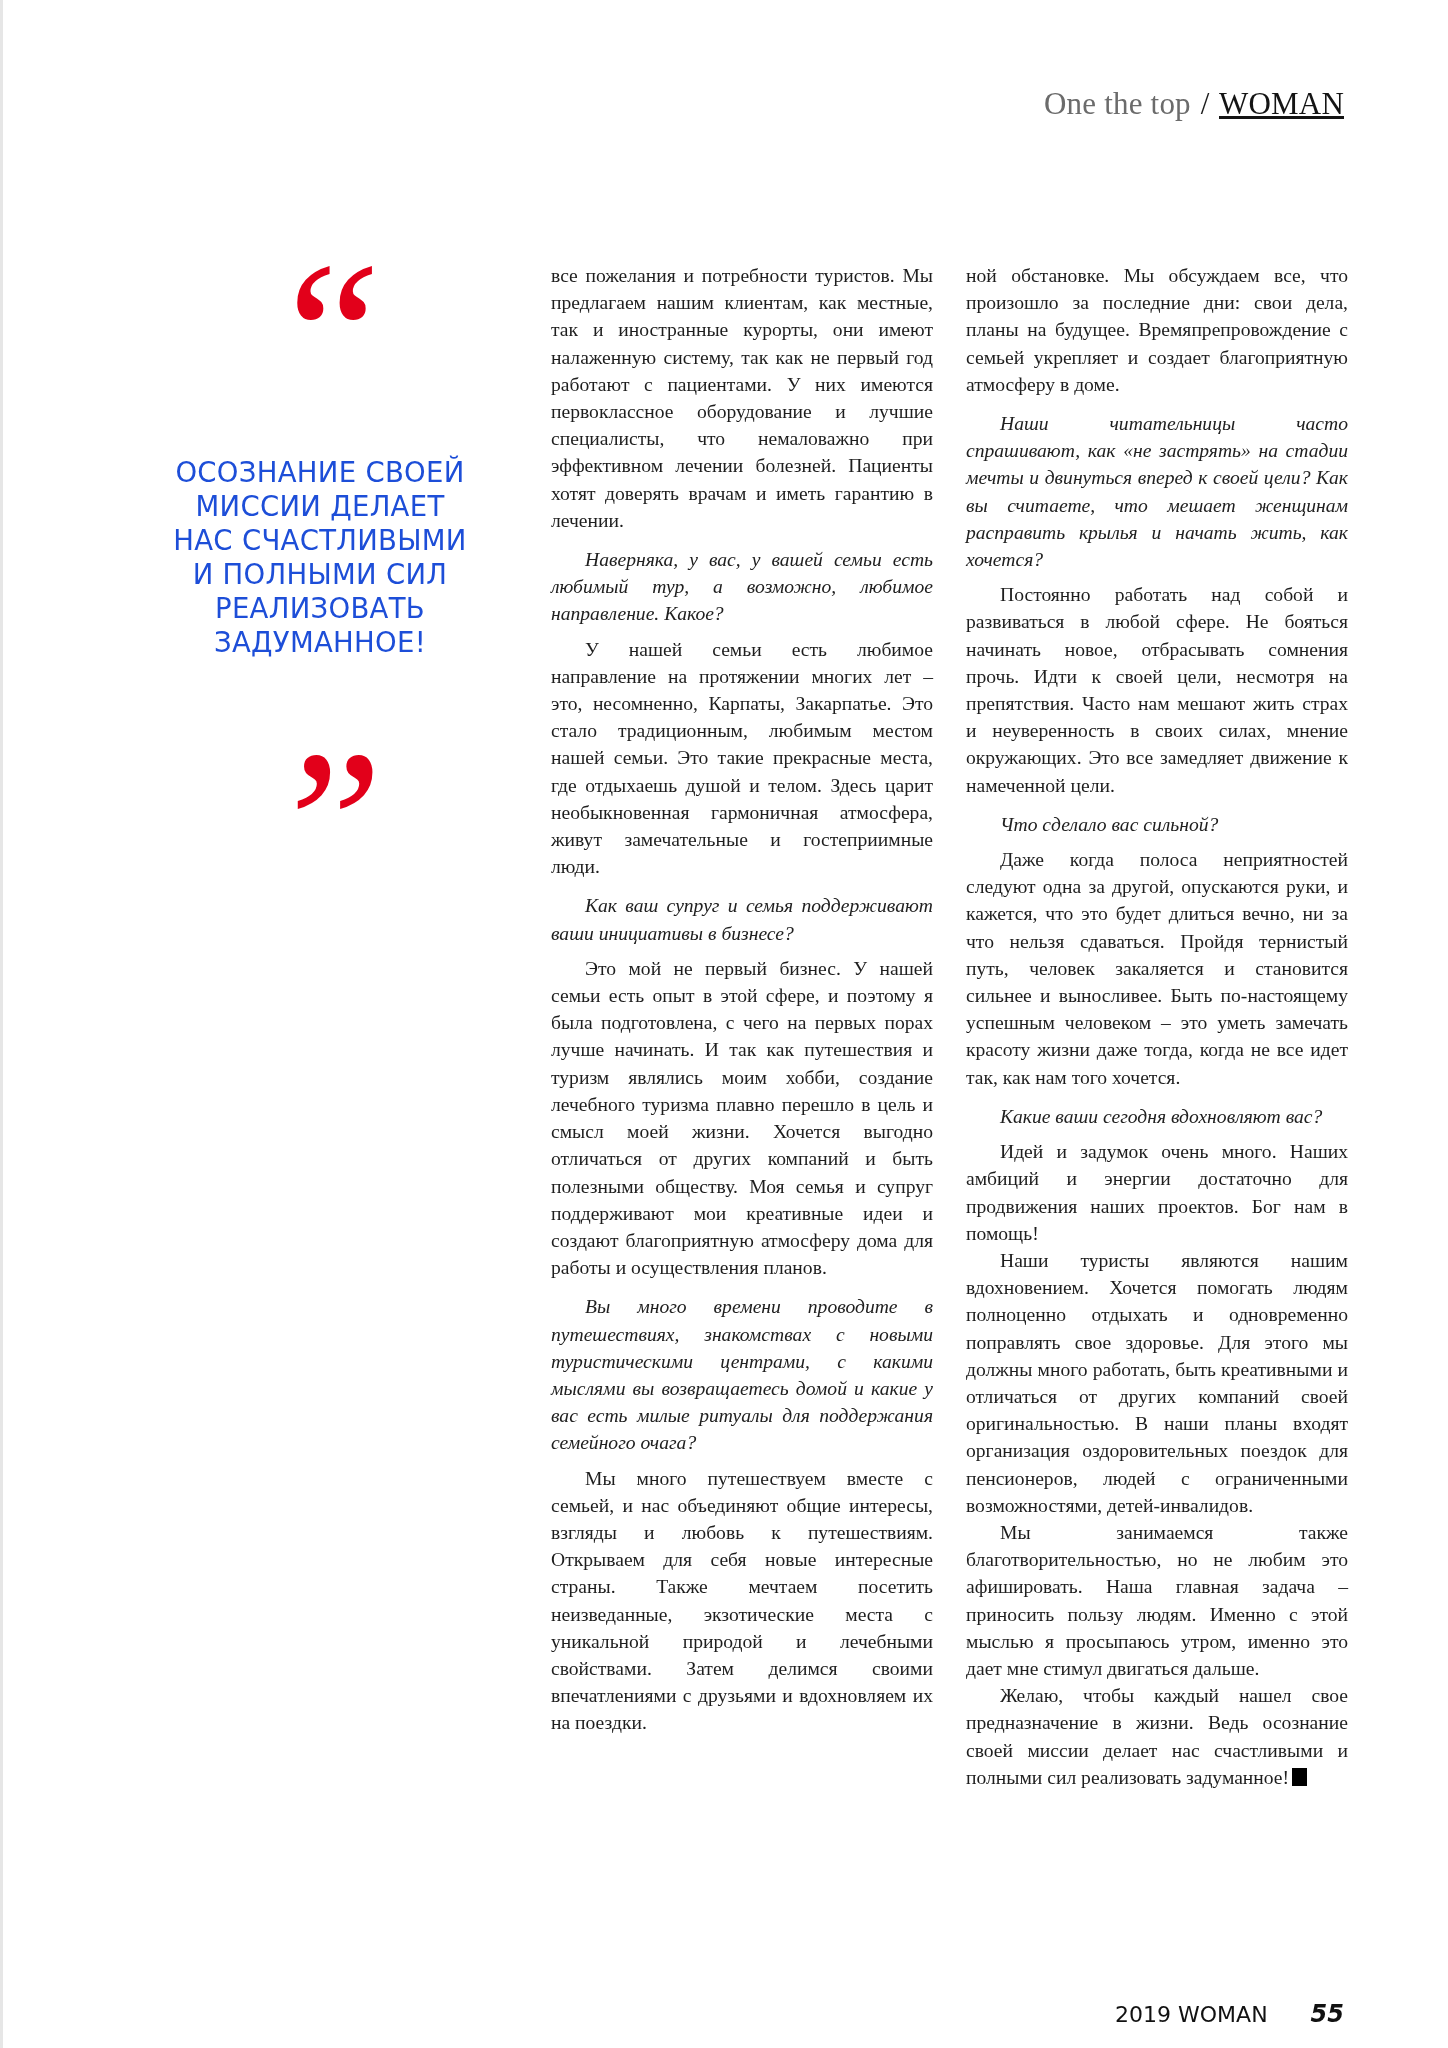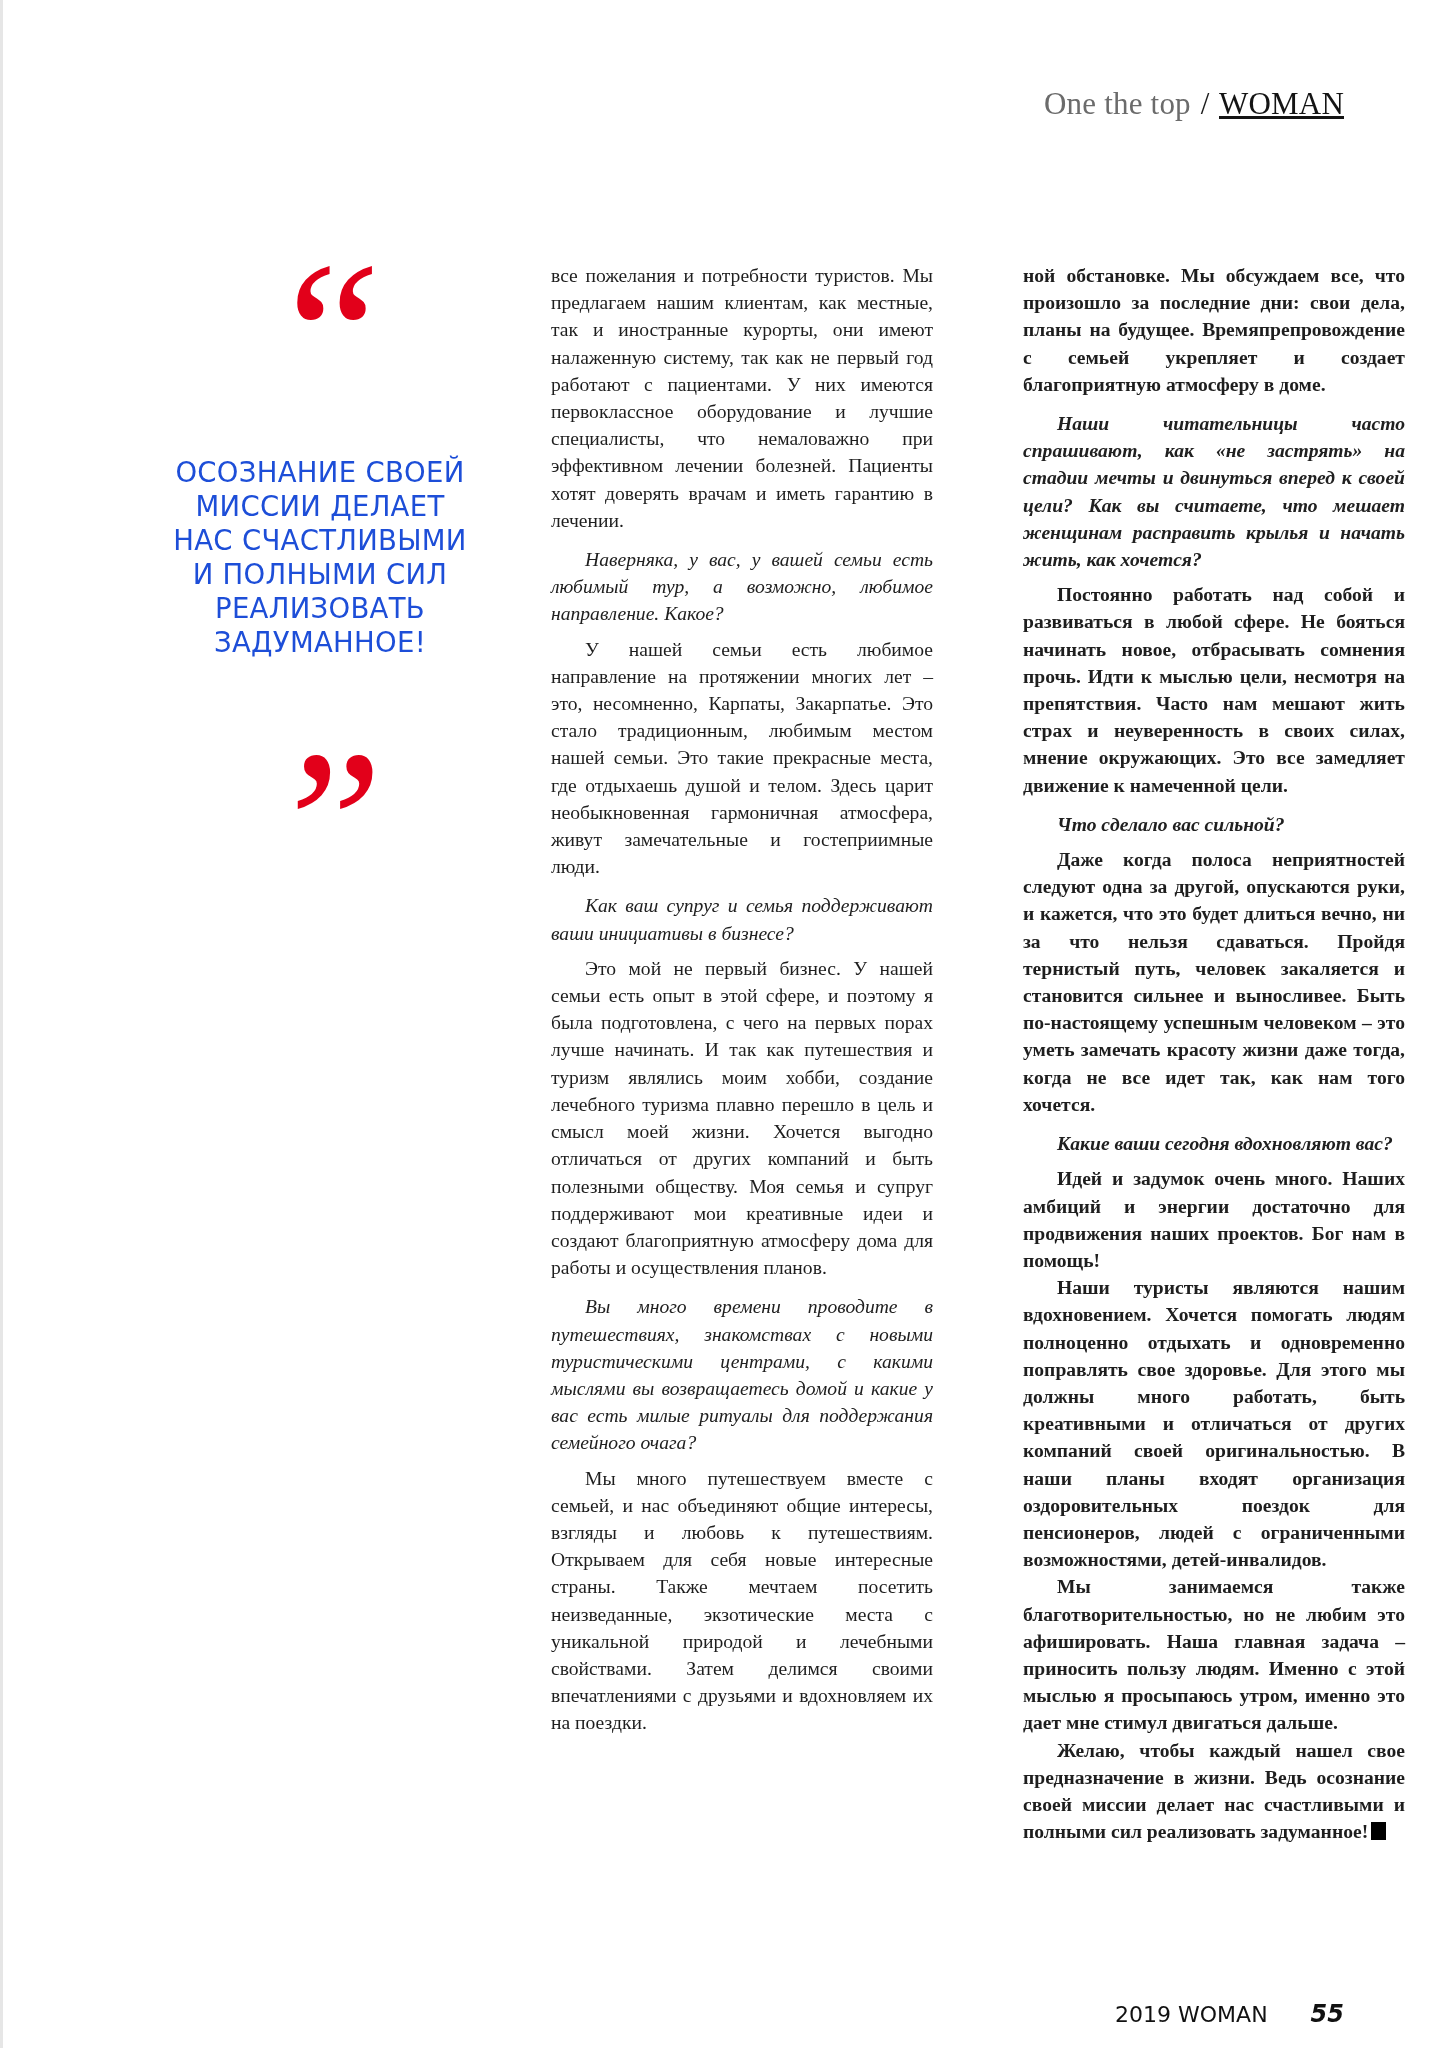--- a/index.html
+++ b/index.html
@@ -35,21 +35,21 @@
       text-transform: uppercase; letter-spacing: 0.3px;
     }
     .quote-close { margin-top: 60px; margin-left: 10px; height: 130px; }
 
     .column {
       position: absolute; top: 262px; width: 382px;
       font-size: 19.6px; line-height: 27.2px; text-align: justify;
       hyphens: manual;
     }
     .col1 { left: 551px; }
-    .col2 { left: 1023px; font-weight: bold; }
+    .col2 { left: 966px; }
     .column p { margin: 0; text-indent: 34px; }
     .column p.cont { text-indent: 0; }
     .column p.q { font-style: italic; margin-top: 12px; margin-bottom: 8px; color: #202020; }
     .column p.a { margin-top: 0; }
     .end-mark {
       display: inline-block; width: 15px; height: 18px; background: #000; vertical-align: -2px; margin-left: 3px;
     }
 
     .footer {
       position: absolute; top: 2000px; right: 104px;
@@ -90,21 +90,21 @@
   <p class="a">У нашей семьи есть любимое направление на протяжении многих лет – это, несомненно, Карпаты, Закарпатье. Это стало традиционным, любимым местом нашей семьи. Это такие прекрасные места, где отдыхаешь душой и телом. Здесь царит необыкновенная гармоничная атмосфера, живут замечательные и гостеприимные люди.</p>
   <p class="q">Как ваш супруг и семья поддерживают ваши инициативы в бизнесе?</p>
   <p class="a">Это мой не первый бизнес. У нашей семьи есть опыт в этой сфере, и поэтому я была подготовлена, с чего на первых порах лучше начинать. И так как путешествия и туризм являлись моим хобби, создание лечебного туризма плавно перешло в цель и смысл моей жизни. Хочется выгодно отличаться от других компаний и быть полезными обществу. Моя семья и супруг поддерживают мои креативные идеи и создают благоприятную атмосферу дома для работы и осуществления планов.</p>
   <p class="q">Вы много времени проводите в путешествиях, знакомствах с новыми туристическими центрами, с какими мыслями вы возвращаетесь домой и какие у вас есть милые ритуалы для поддержания семейного очага?</p>
   <p class="a">Мы много путешествуем вместе с семьей, и нас объединяют общие интересы, взгляды и любовь к путешествиям. Открываем для себя новые интересные страны. Также мечтаем посетить неизведанные, экзотические места с уникальной природой и лечебными свойствами. Затем делимся своими впечатлениями с друзьями и вдохновляем их на поездки.</p>
 </div>
 
 <div class="column col2">
   <p class="cont">ной обстановке. Мы обсуждаем все, что произошло за последние дни: свои дела, планы на будущее. Времяпрепровождение с семьей укрепляет и создает благоприятную атмосферу в доме.</p>
   <p class="q">Наши читательницы часто спрашивают, как «не застрять» на стадии мечты и двинуться вперед к своей цели? Как вы считаете, что мешает женщинам расправить крылья и начать жить, как хочется?</p>
-  <p class="a">Постоянно работать над собой и развиваться в любой сфере. Не бояться начинать новое, отбрасывать сомнения прочь. Идти к мыслью цели, несмотря на препятствия. Часто нам мешают жить страх и неуверенность в своих силах, мнение окружающих. Это все замедляет движение к намеченной цели.</p>
+  <p class="a">Постоянно работать над собой и развиваться в любой сфере. Не бояться начинать новое, отбрасывать сомнения прочь. Идти к своей цели, несмотря на препятствия. Часто нам мешают жить страх и неуверенность в своих силах, мнение окружающих. Это все замедляет движение к намеченной цели.</p>
   <p class="q">Что сделало вас сильной?</p>
   <p class="a">Даже когда полоса неприятностей следуют одна за другой, опускаются руки, и кажется, что это будет длиться вечно, ни за что нельзя сдаваться. Пройдя тернистый путь, человек закаляется и становится сильнее и выносливее. Быть по-настоящему успешным человеком – это уметь замечать красоту жизни даже тогда, когда не все идет так, как нам того хочется.</p>
   <p class="q">Какие ваши сегодня вдохновляют вас?</p>
   <p class="a">Идей и задумок очень много. Наших амбиций и энергии достаточно для продвижения наших проектов. Бог нам в помощь!</p>
   <p class="a">Наши туристы являются нашим вдохновением. Хочется помогать людям полноценно отдыхать и одновременно поправлять свое здоровье. Для этого мы должны много работать, быть креативными и отличаться от других компаний своей оригинальностью. В наши планы входят организация оздоровительных поездок для пенсионеров, людей с ограниченными возможностями, детей-инвалидов.</p>
   <p class="a">Мы занимаемся также благотворительностью, но не любим это афишировать. Наша главная задача – приносить пользу людям. Именно с этой мыслью я просыпаюсь утром, именно это дает мне стимул двигаться дальше.</p>
   <p class="a"><span>Желаю, чтобы каждый нашел свое предназначение в жизни. Ведь осознание своей миссии делает нас счастливыми и полными сил реализовать задуманное!</span><span class="end-mark"></span></p>
 </div>
 
 <div class="footer">

